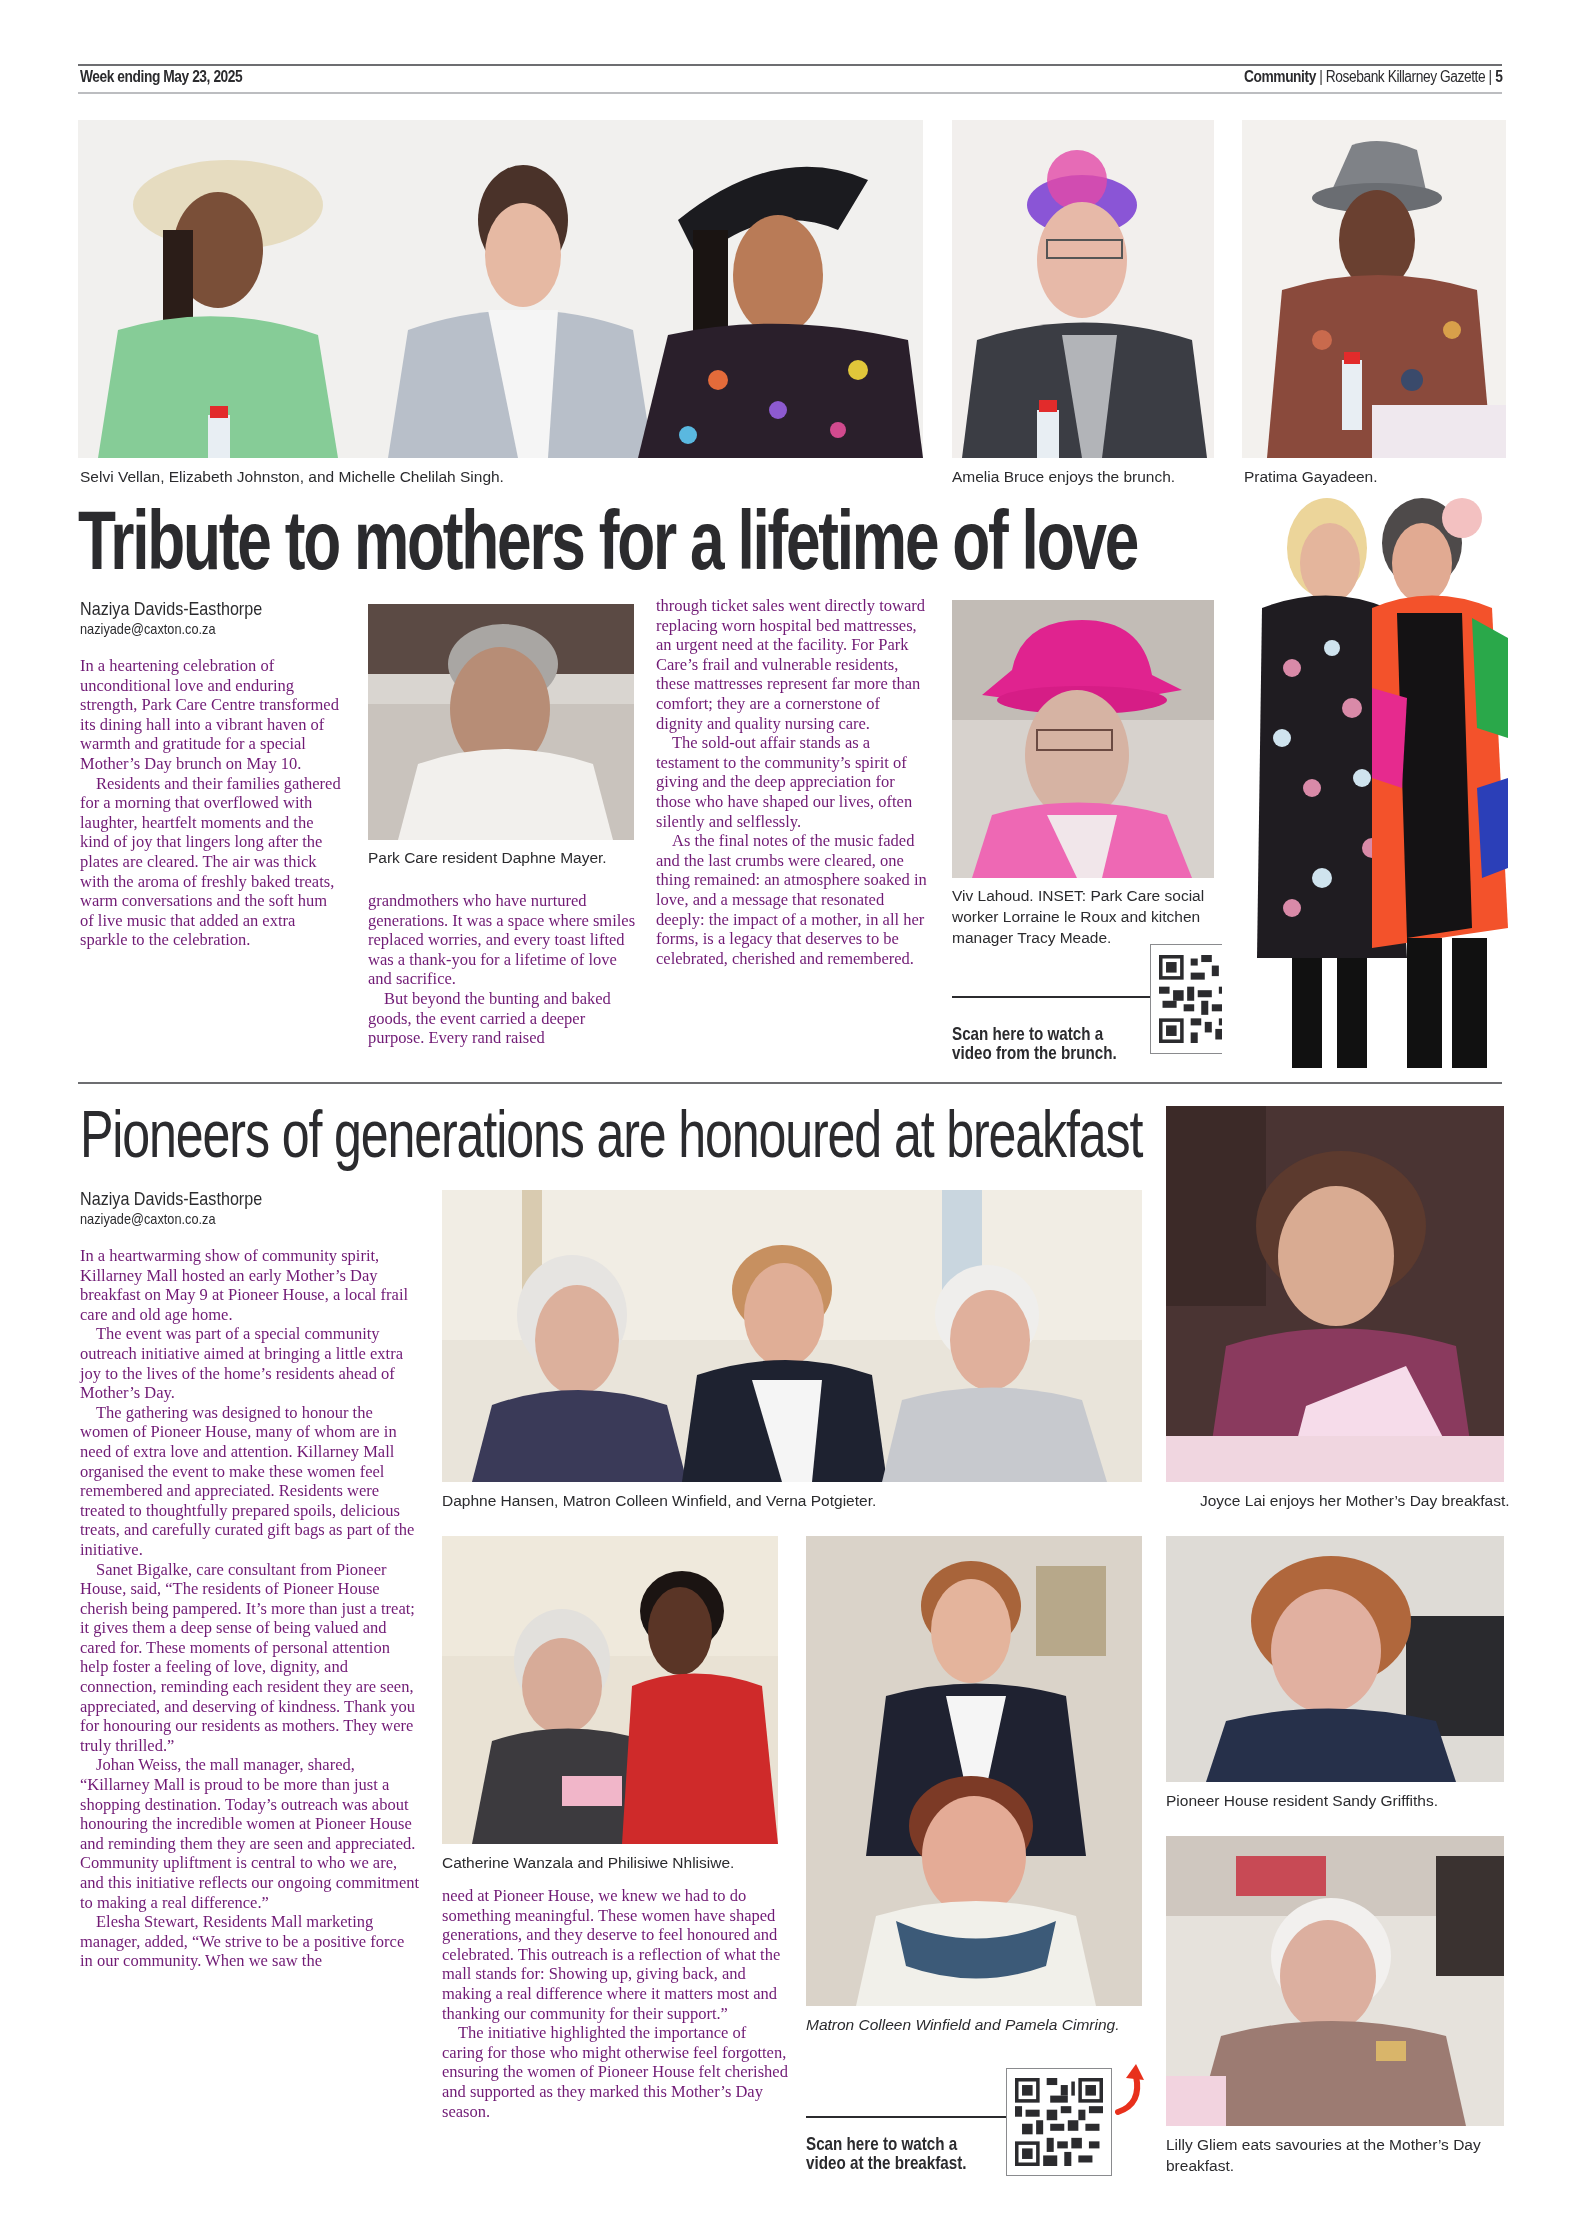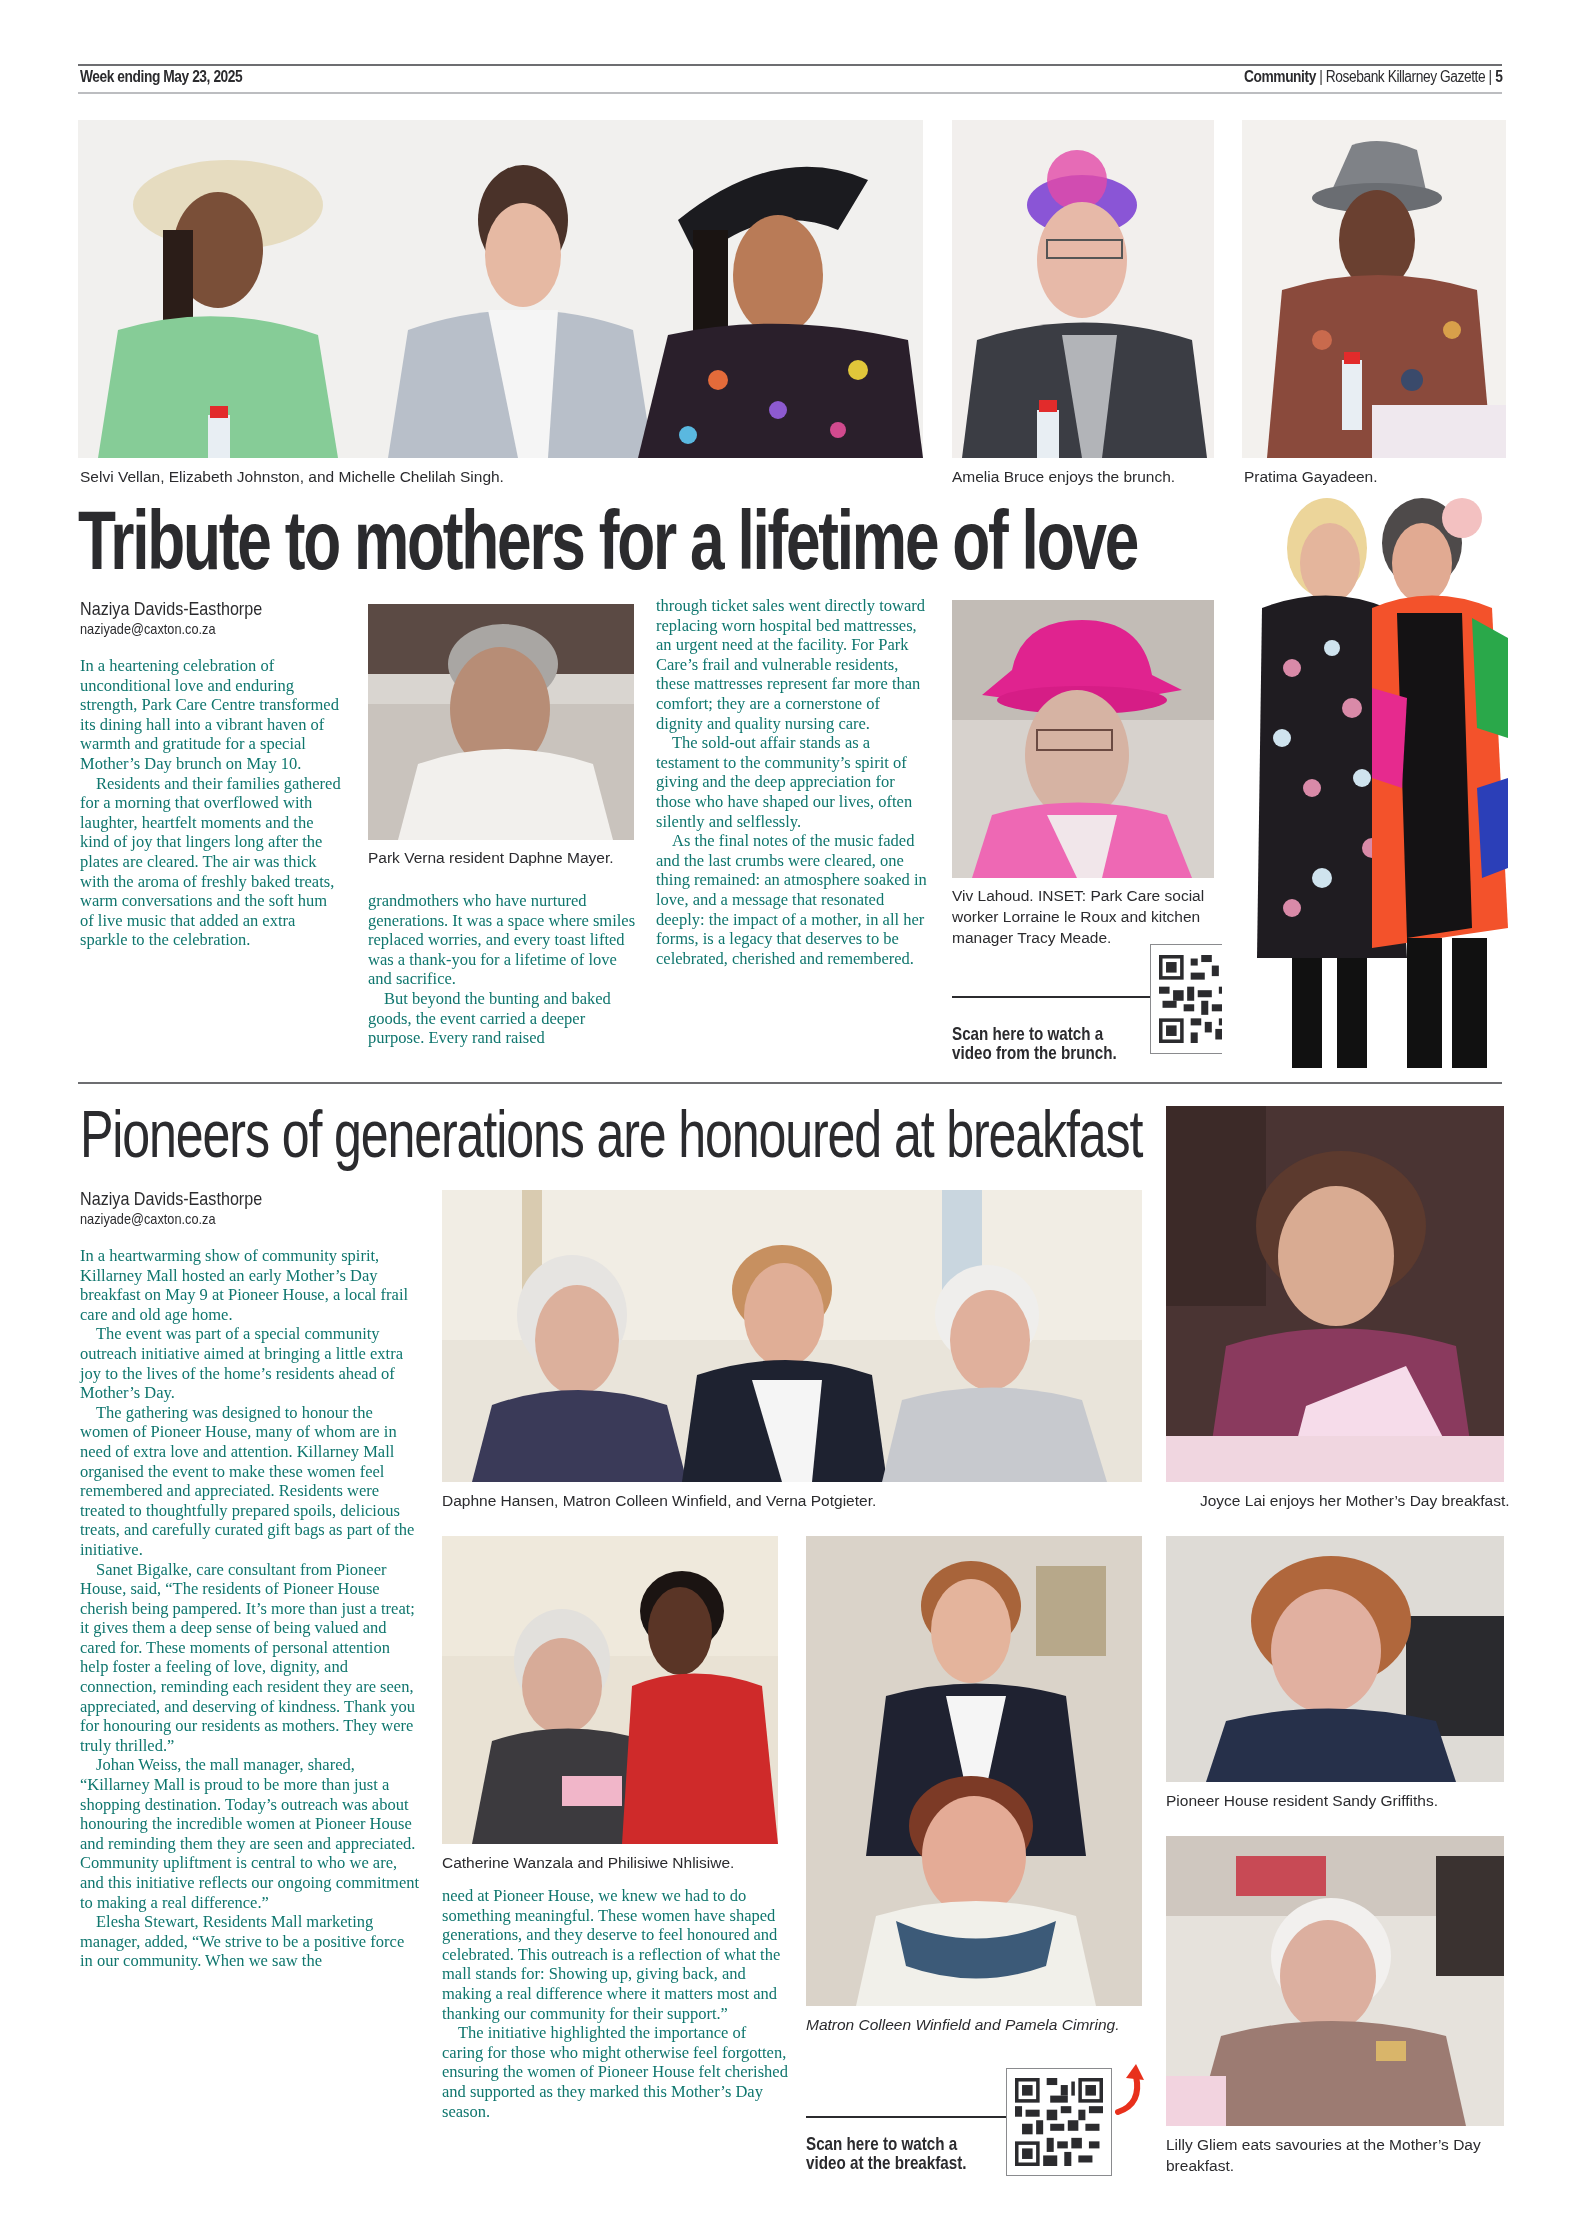--- a/index.html
+++ b/index.html
@@ -22,21 +22,21 @@
 
   .caption { font-family: "Liberation Sans", sans-serif; font-size: 15.5px; color: #2b2b2e; line-height: 21px; }
 
   
   .hl1 { left: 78px; top: 495px; font-family: "Liberation Sans", sans-serif; font-weight: bold; font-size: 84px; letter-spacing: -3px; color: #2b2b2e; transform: scaleX(0.74); transform-origin: left top; white-space: nowrap; line-height: 90px; }
   .hl2 { left: 80px; top: 1098px; font-family: "Liberation Sans", sans-serif; font-weight: normal; font-size: 66px; letter-spacing: -1.5px; color: #2b2b2e; transform: scaleX(0.76); transform-origin: left top; white-space: nowrap; line-height: 72px; }
 
   .byline-name { font-family: "Liberation Sans", sans-serif; font-size: 19px; transform: scaleX(0.85); transform-origin: left top; white-space: nowrap; line-height: 22px; }
   .byline-email { font-family: "Liberation Sans", sans-serif; font-size: 15px; transform: scaleX(0.85); transform-origin: left top; white-space: nowrap; line-height: 18px; }
 
-  .body-col { font-family: "Liberation Serif", serif; font-size: 16.5px; line-height: 19.6px; color: #0f766e; }
+  .body-col { font-family: "Liberation Serif", serif; font-size: 16.5px; line-height: 19.6px; color: #701a75; }
   .body-col p { text-indent: 0; }
   .body-col p + p { text-indent: 16px; }
   .body-col.cont p:first-child { text-indent: 0; }
 
   .divider { left: 78px; top: 1082px; width: 1424px; height: 1.5px; background: #6d6e71; }
 
   .qr-box { background: #fff; border: 1.5px solid #8a8b8e; }
   .qr-box svg { width: 100%; height: 100%; display: block; }
   .qr-line { height: 1.5px; background: #2b2b2e; }
   .scan-text { font-family: "Liberation Sans", sans-serif; font-weight: bold; font-size: 19px; line-height: 19px; transform: scaleX(0.8); transform-origin: left top; white-space: nowrap; color: #2b2b2e; }
@@ -133,21 +133,21 @@
 <div class="abs photo" style="left:368px;top:604px;width:266px;height:236px;">
   <svg viewBox="0 0 266 236" preserveAspectRatio="none">
     <rect width="266" height="236" fill="#c9c3bd"></rect>
     <rect x="0" y="0" width="266" height="70" fill="#5b4a44"></rect>
     <rect x="0" y="70" width="266" height="30" fill="#d9d5d0"></rect>
     <ellipse cx="135" cy="60" rx="55" ry="40" fill="#a9a6a3"></ellipse>
     <ellipse cx="132" cy="105" rx="50" ry="62" fill="#b78d76"></ellipse>
     <path d="M30 236 L50 160 Q135 130 225 160 L245 236 Z" fill="#f2f0ed"></path>
   </svg>
 </div>
-<div class="abs caption" style="left:368px;top:847px;">Park Verna resident Daphne Mayer.</div>
+<div class="abs caption" style="left:368px;top:847px;">Park Care resident Daphne Mayer.</div>
 
 <div class="abs body-col cont" style="left:368px;top:891px;width:272px;">
   <p>grandmothers who have nurtured generations. It was a space where smiles replaced worries, and every toast lifted was a thank-you for a lifetime of love and sacrifice.</p>
   <p>But beyond the bunting and baked goods, the event carried a deeper purpose. Every rand raised</p>
 </div>
 
 <div class="abs body-col cont" style="left:656px;top:596px;width:272px;">
   <p>through ticket sales went directly toward replacing worn hospital bed mattresses, an urgent need at the facility. For Park Care’s frail and vulnerable residents, these mattresses represent far more than comfort; they are a cornerstone of dignity and quality nursing care.</p>
   <p>The sold-out affair stands as a testament to the community’s spirit of giving and the deep appreciation for those who have shaped our lives, often silently and selflessly.</p>
   <p>As the final notes of the music faded and the last crumbs were cleared, one thing remained: an atmosphere soaked in love, and a message that resonated deeply: the impact of a mother, in all her forms, is a legacy that deserves to be celebrated, cherished and remembered.</p>

